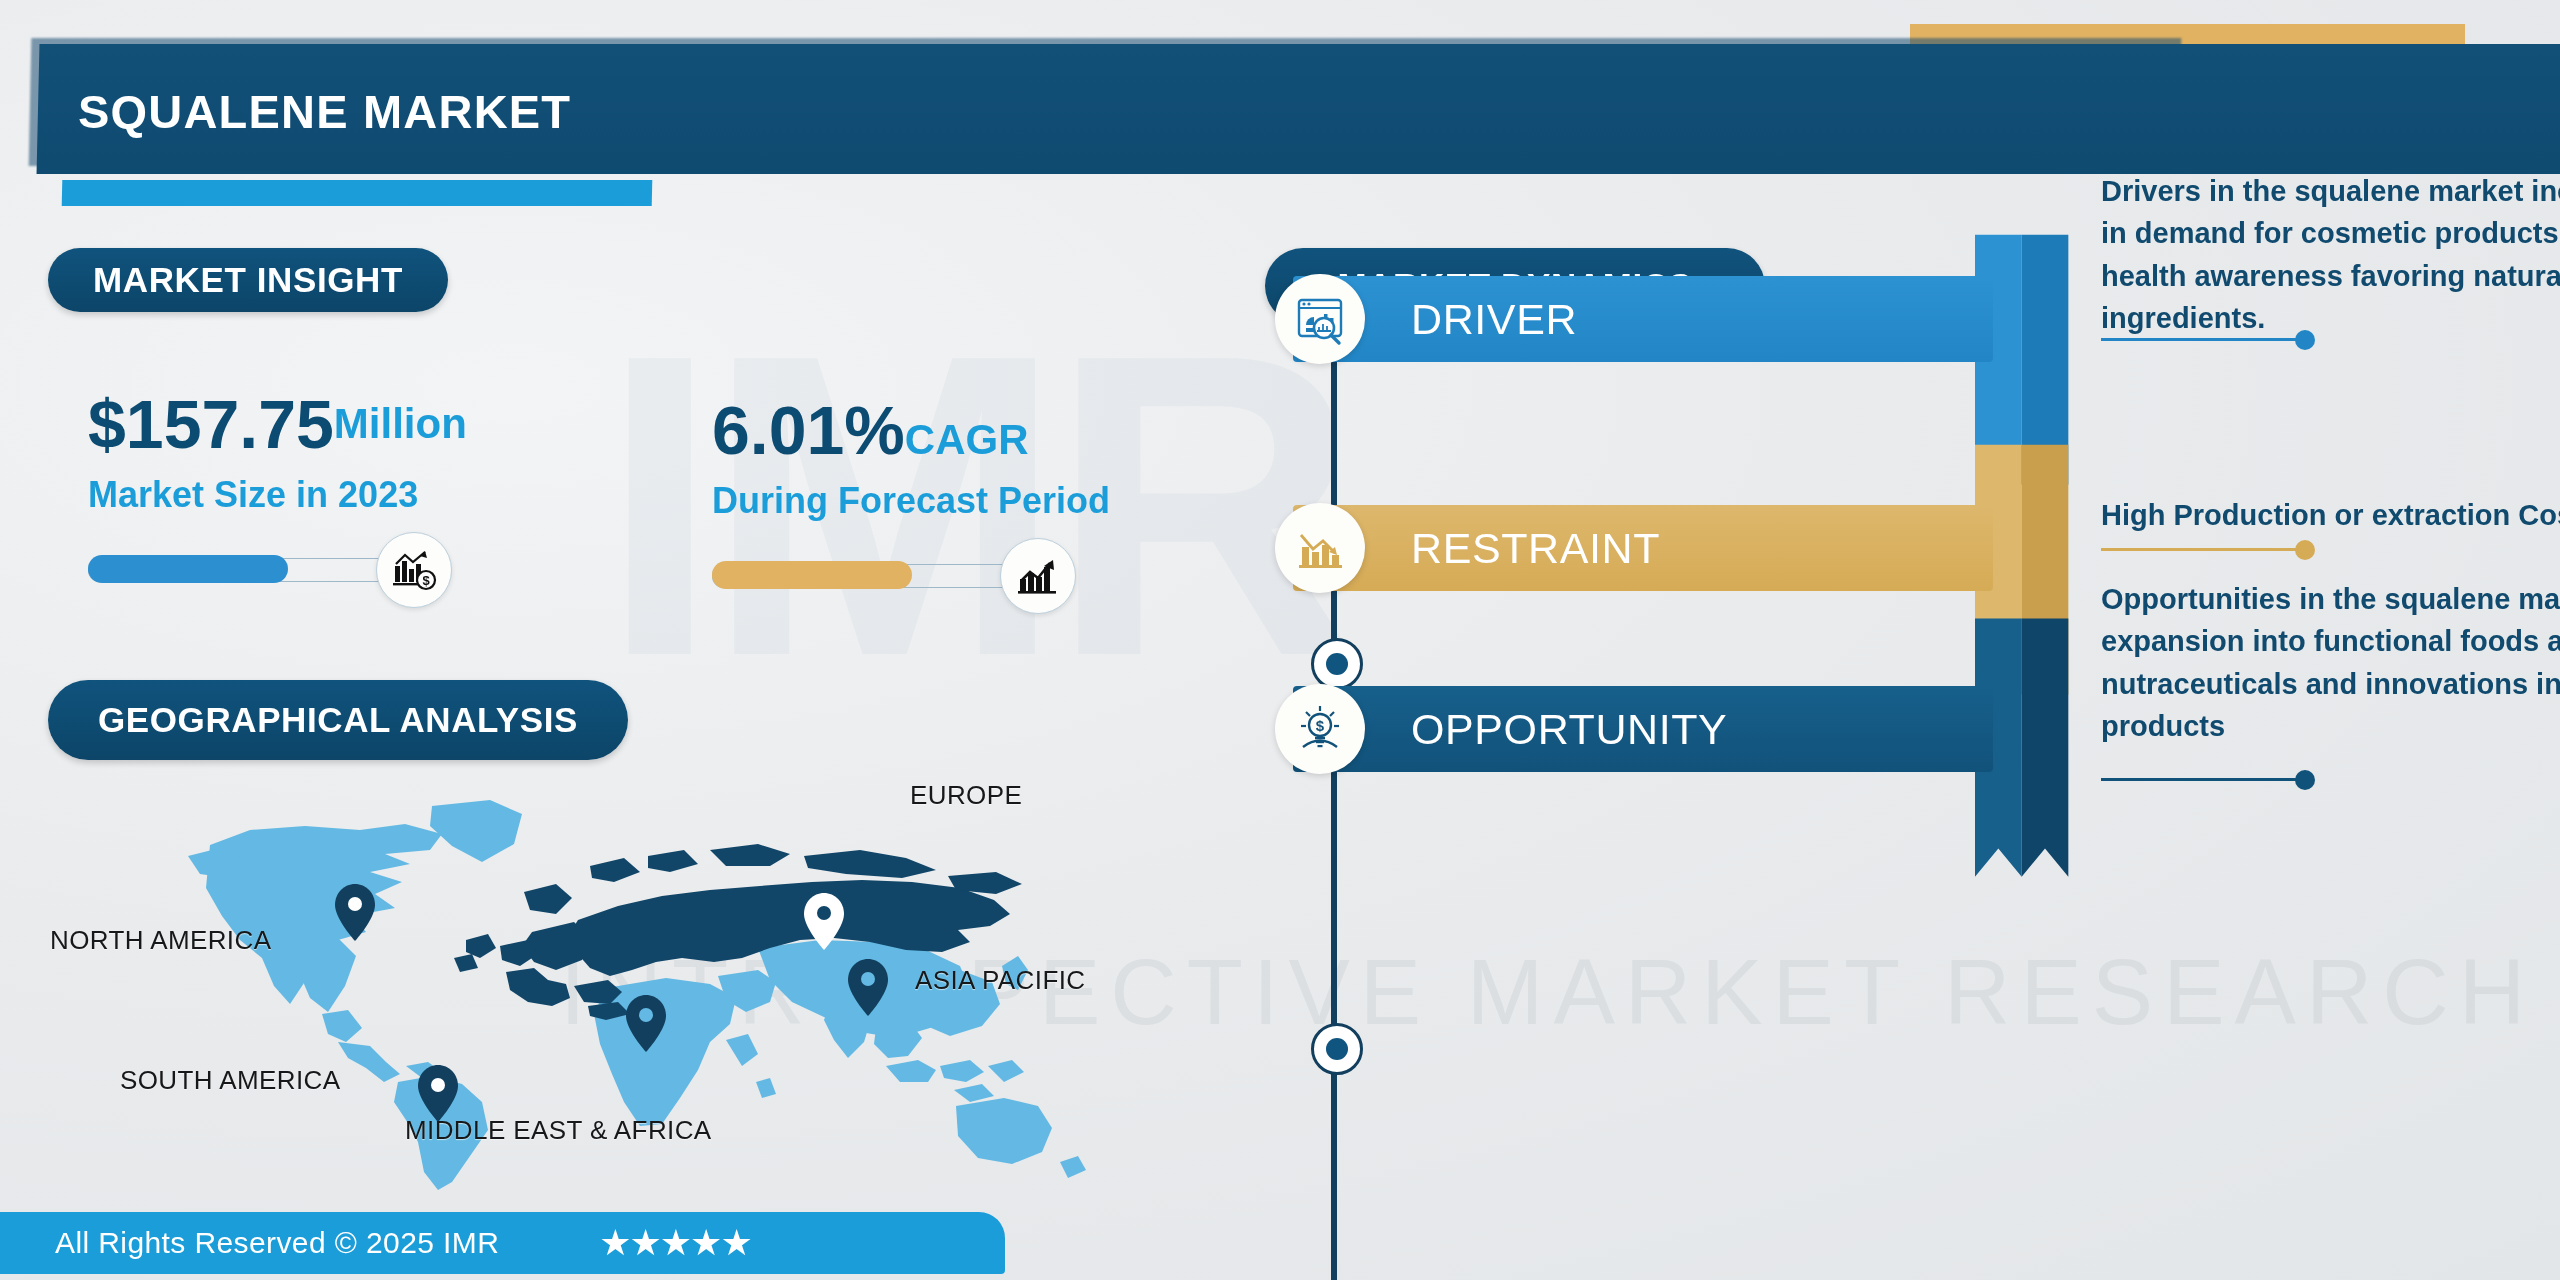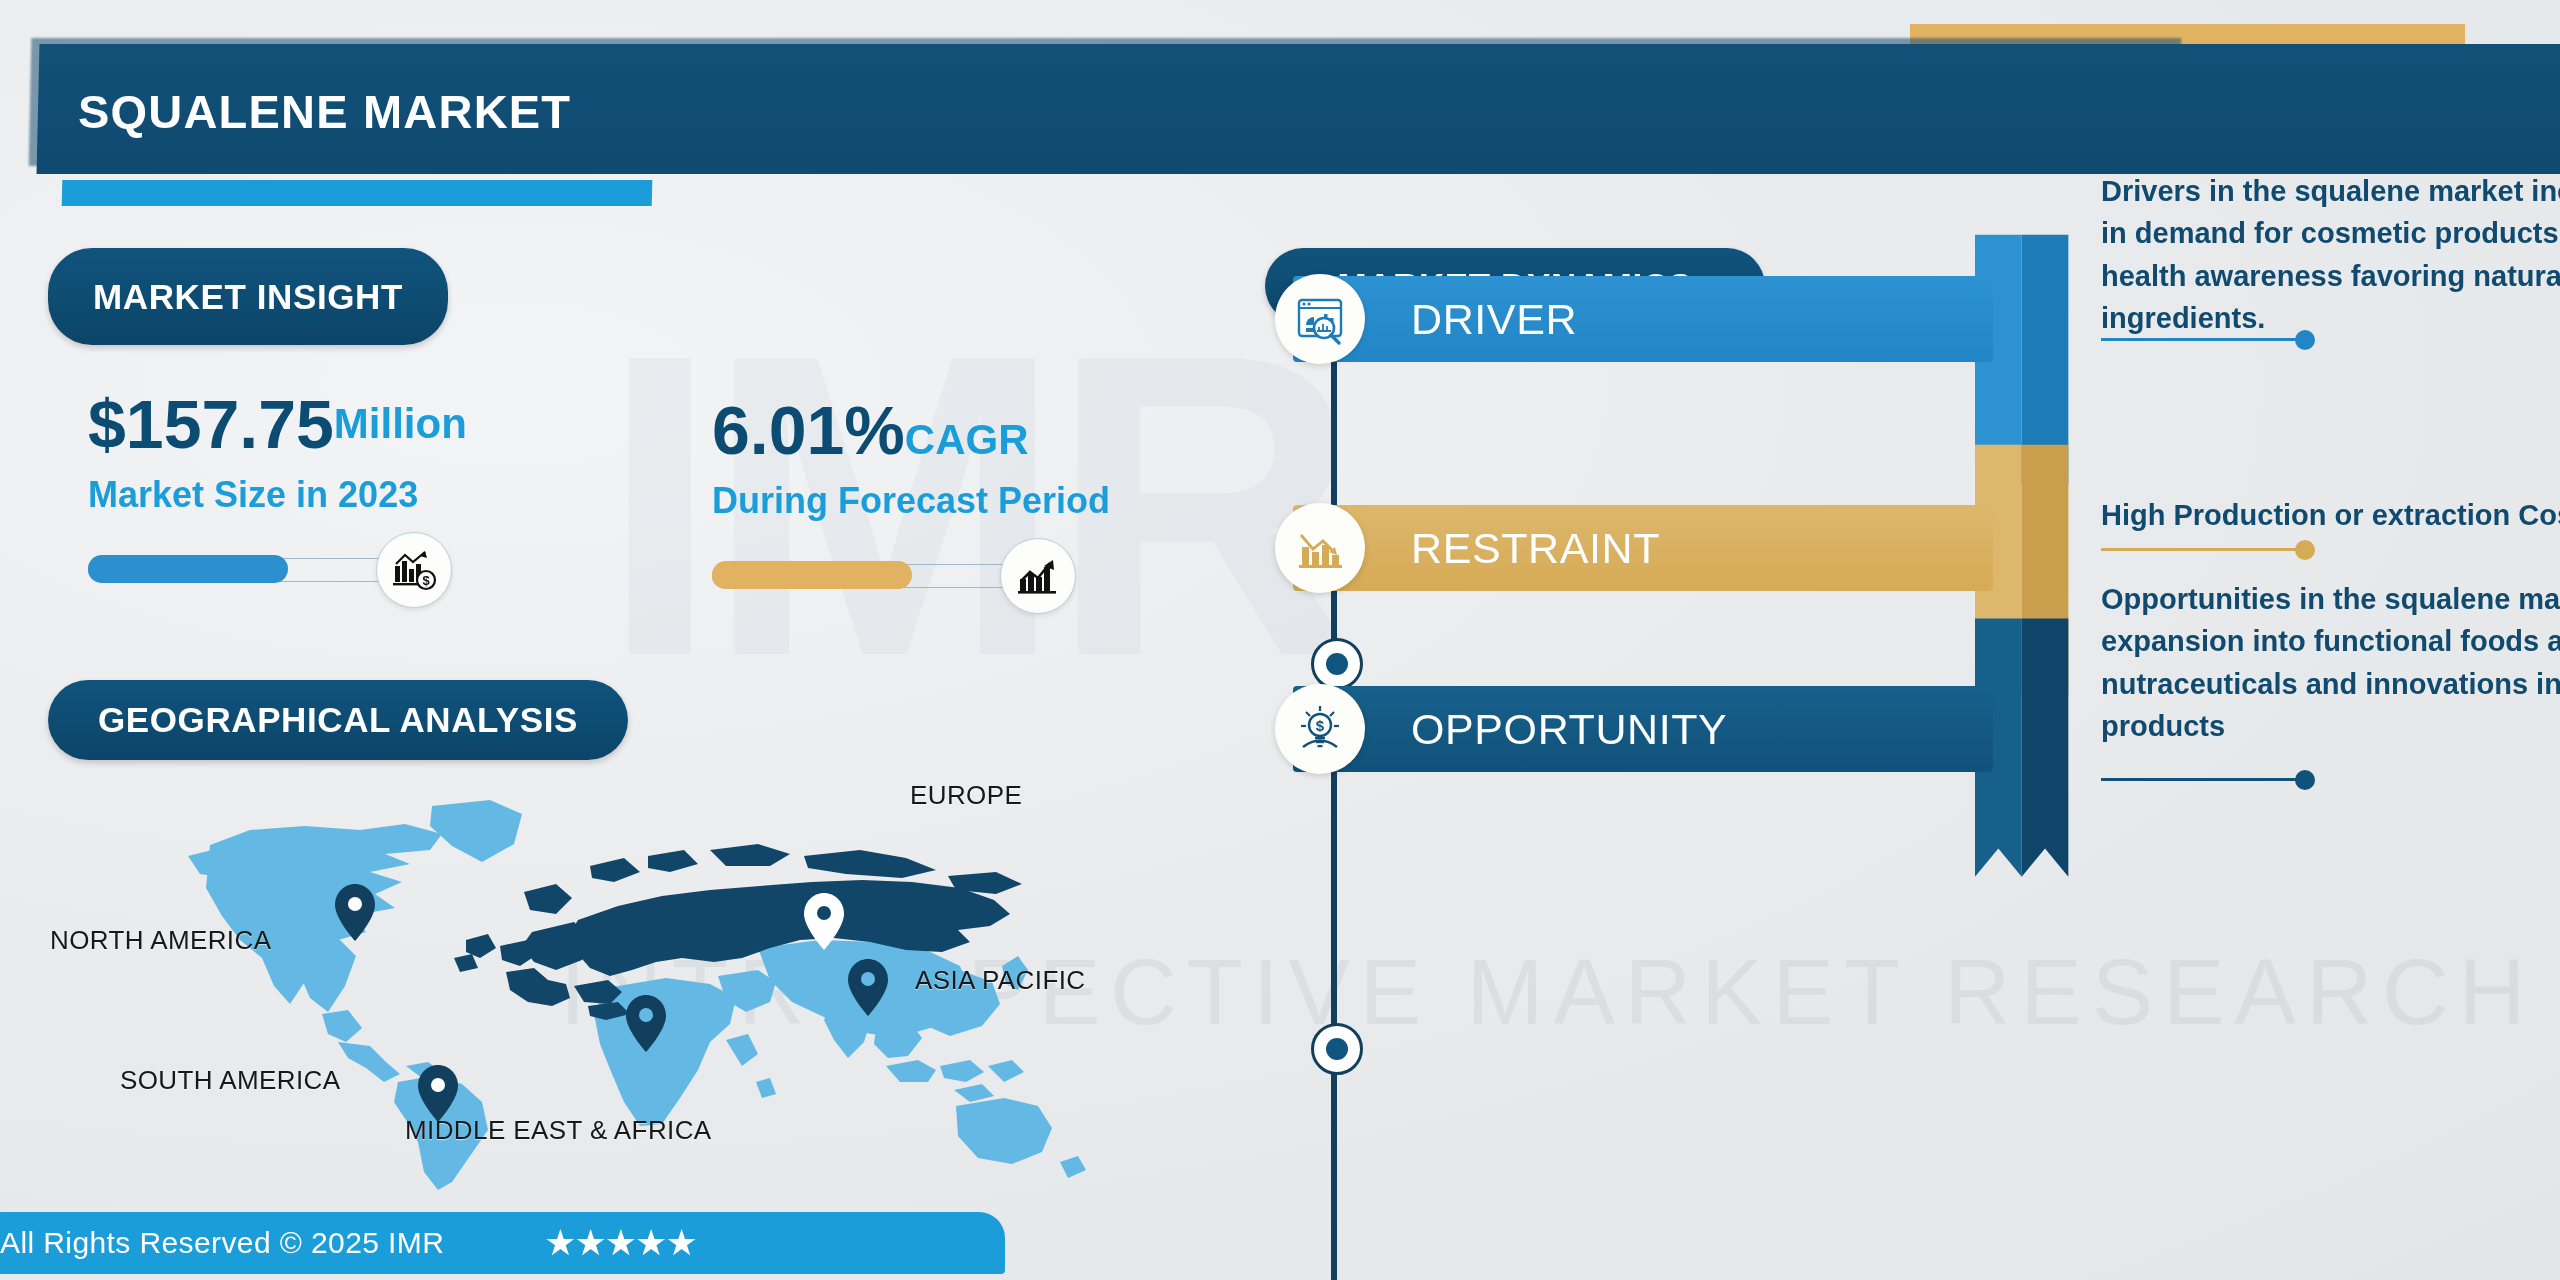--- a/index.html
+++ b/index.html
@@ -63,21 +63,21 @@
 
   
   .pill{
     position:absolute;
     background:linear-gradient(180deg,#10537d 0%,#0c4568 100%);
     border-radius:44px;color:#fff;
     display:flex;align-items:center;justify-content:center;
     font-weight:600;letter-spacing:.6px;
     box-shadow:0 3px 6px rgba(0,0,0,.18);
   }
-  #pill-insight{left:48px;top:248px;width:400px;height:97px;font-size:35px;}
+  #pill-insight{left:48px;top:248px;width:400px;height:64px;font-size:35px;}
   #pill-geo{left:48px;top:680px;width:580px;height:80px;font-size:35px;}
   #pill-dyn{left:1265px;top:248px;width:500px;height:76px;font-size:35px;}
 
   
   .kpi{position:absolute;}
   #kpi1{left:88px;top:390px;}
   #kpi2{left:712px;top:396px;}
   .kpi-value{
     font-size:68px;font-weight:700;color:#0d4c72;line-height:1;
     white-space:nowrap;
@@ -170,21 +170,21 @@
   }
 
   
   #footer{
     position:absolute;left:0;top:1212px;width:1005px;height:62px;
     background:#1b9dd9;
     border-top-right-radius:26px;border-bottom-right-radius:4px;
     display:flex;align-items:center;
   }
   #footer-text{
-    font-size:30px;font-weight:500;color:#ffffff;
+    margin-left:55px;font-size:30px;font-weight:500;color:#ffffff;
     letter-spacing:.4px;white-space:nowrap;
   }
   #footer-stars{
     margin-left:100px;font-size:36px;color:#ffffff;letter-spacing:-2px;
   }
 </style>
 </head>
 <body>
 
 <div id="canvas">

